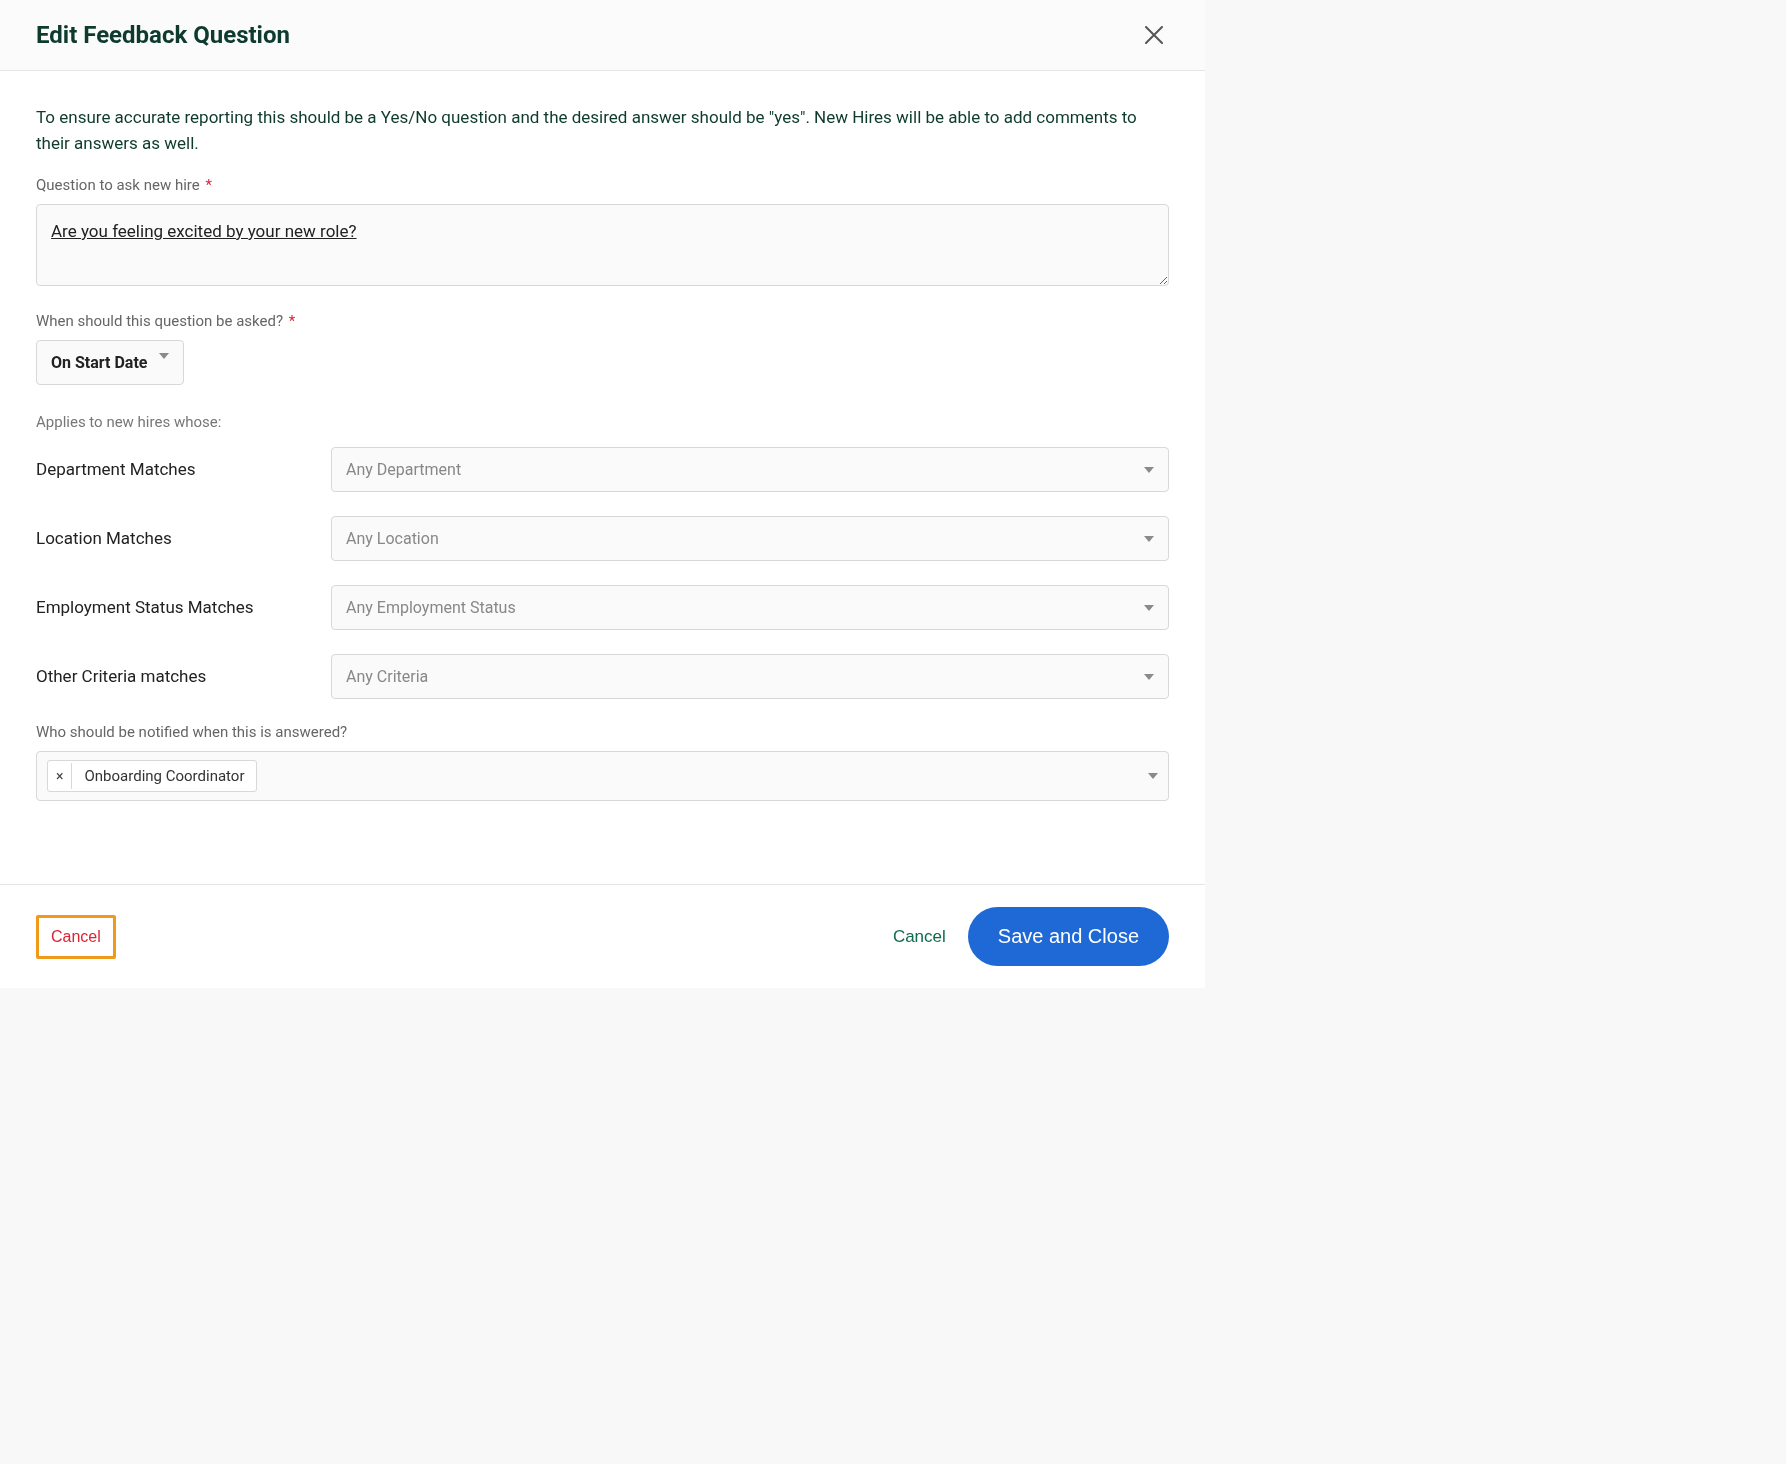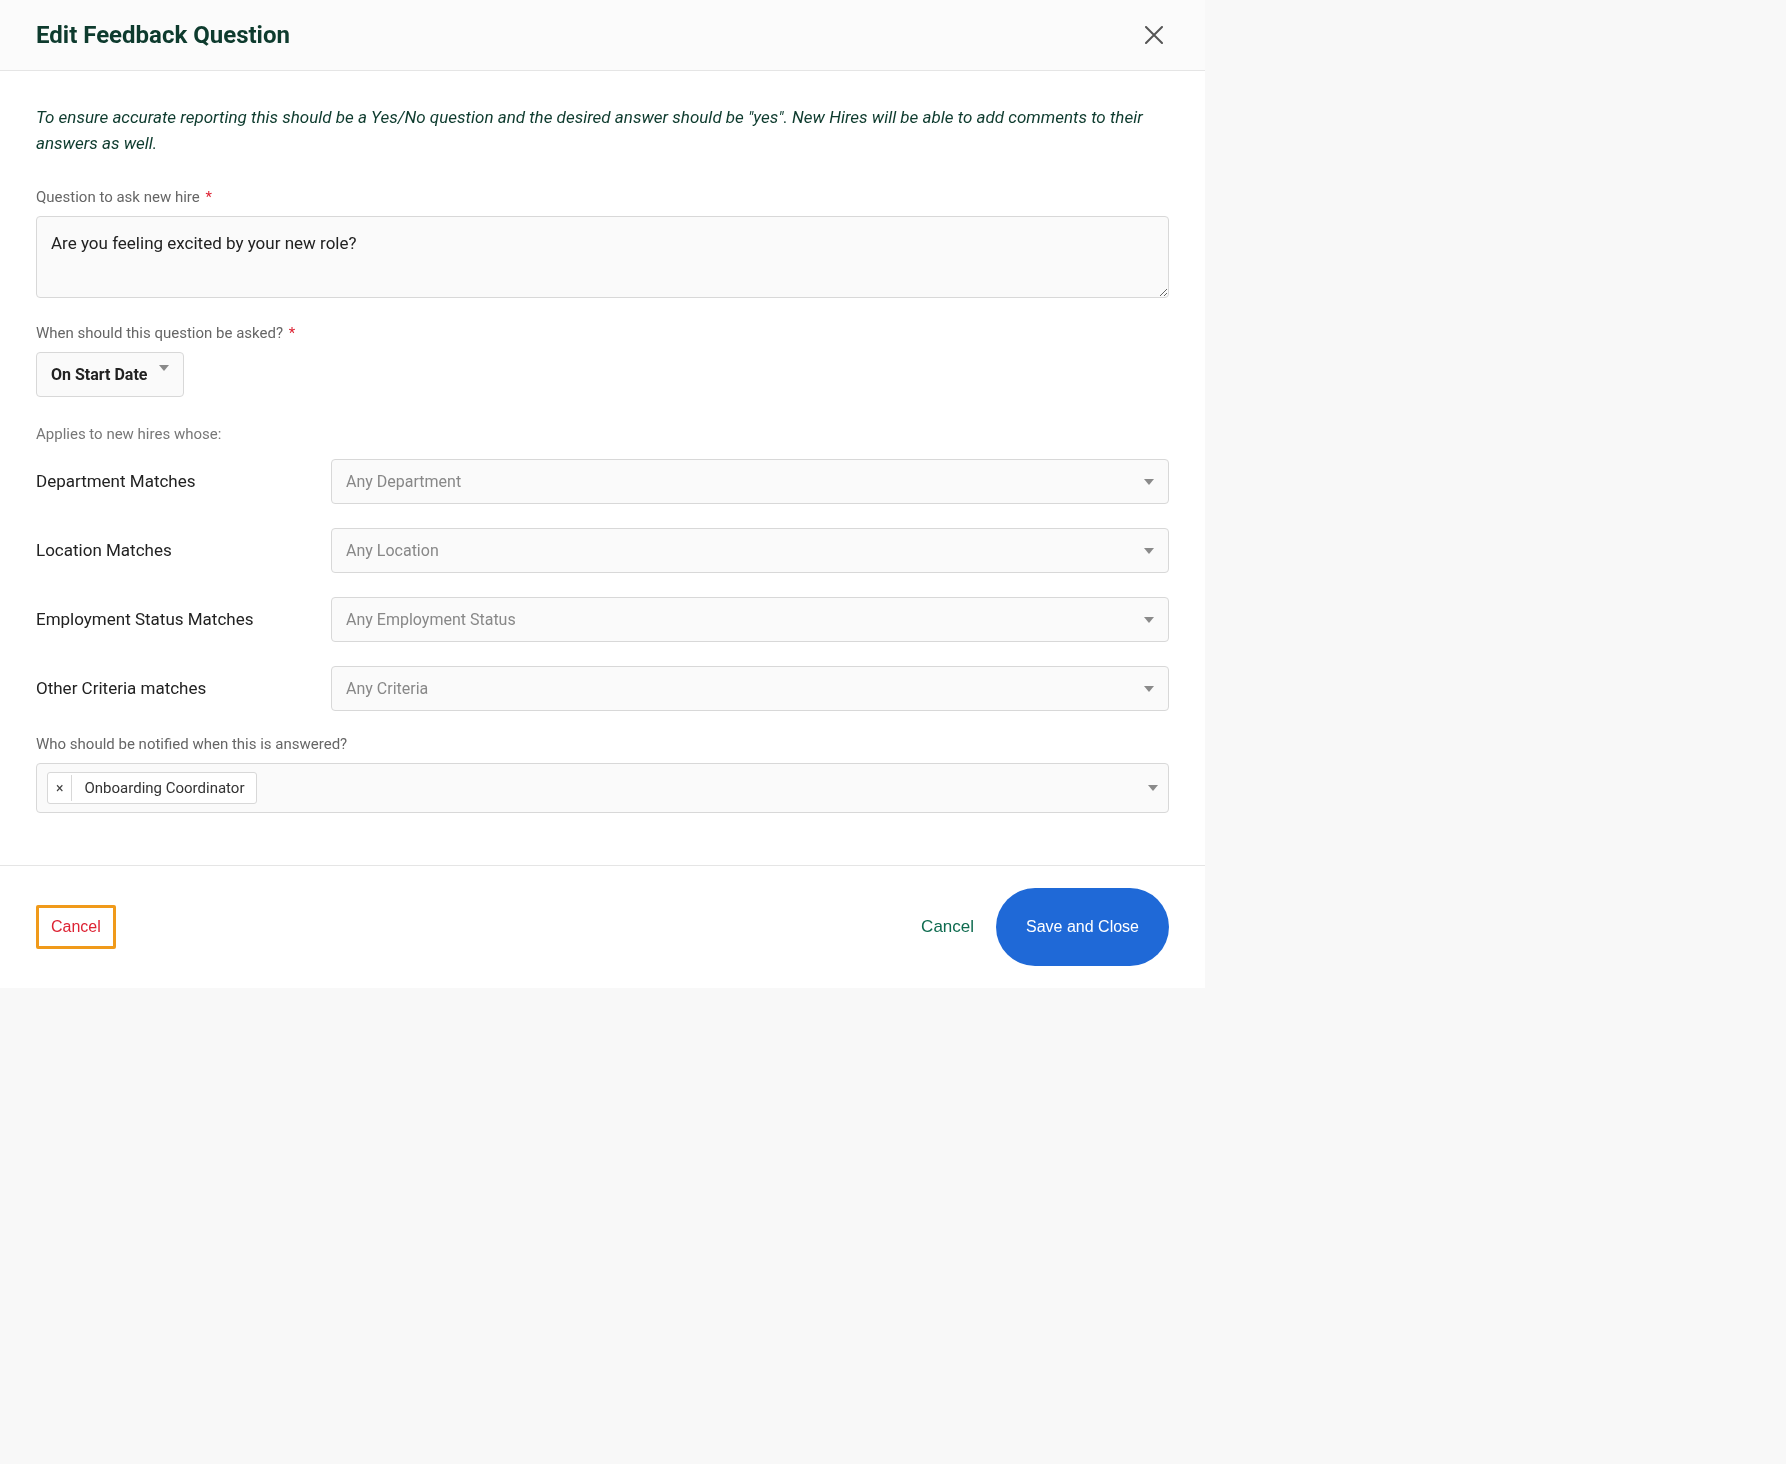--- a/index.html
+++ b/index.html
@@ -37,45 +37,45 @@
       cursor: pointer;
       padding: 6px;
       color: #555;
     }
     .close-btn svg { width: 18px; height: 18px; display:block; }
     .modal-body {
       padding: 34px 36px 20px;
       flex: 1;
     }
     .instructions {
-      font-style: italic;
       color: #0e3b2e;
       font-size: 17px;
       line-height: 1.5;
-      margin-bottom: 32px;
+      margin-bottom: 20px;
       max-width: 1120px;
     }
     .form-label {
       font-size: 15px;
       color: #666;
       display: block;
       margin-bottom: 10px;
     }
     .required { color: #d23; margin-left: 2px; }
     .question-textarea {
       width: 100%;
       min-height: 82px;
       border: 1px solid #d8d8d8;
       border-radius: 4px;
       background: #fafafa;
       padding: 16px 14px;
       font-size: 17px;
       font-family: inherit;
       resize: vertical;
       color: #222;
+      text-decoration: underline;
     }
     .section-gap { margin-bottom: 22px; }
     .when-select {
       display: inline-flex;
       gap: 12px;
       border: 1px solid #d8d8d8;
       border-radius: 4px;
       background: #fafafa;
       padding: 12px 14px;
       font-size: 16px;
@@ -170,24 +170,24 @@
     .cancel-link {
       color: #0e6b4f;
       font-size: 17px;
       background: none;
       border: none;
       cursor: pointer;
     }
     .save-btn {
       background: #1f69d7;
       color: #fff;
-      font-size: 16px;
+      font-size: 20px;
       border: none;
       border-radius: 999px;
-      padding: 30px 30px;
+      padding: 18px 30px;
       cursor: pointer;
       text-align: center;
     }
   </style>
 </head>
 <body>
 
 <div class="modal">
 
   <div class="modal-header">

